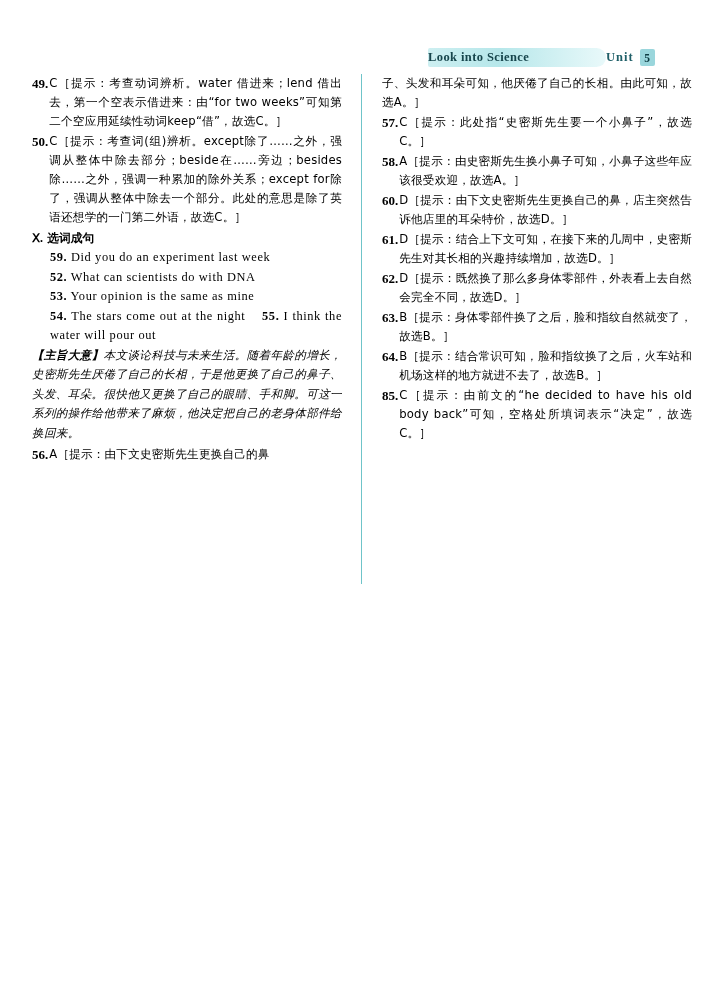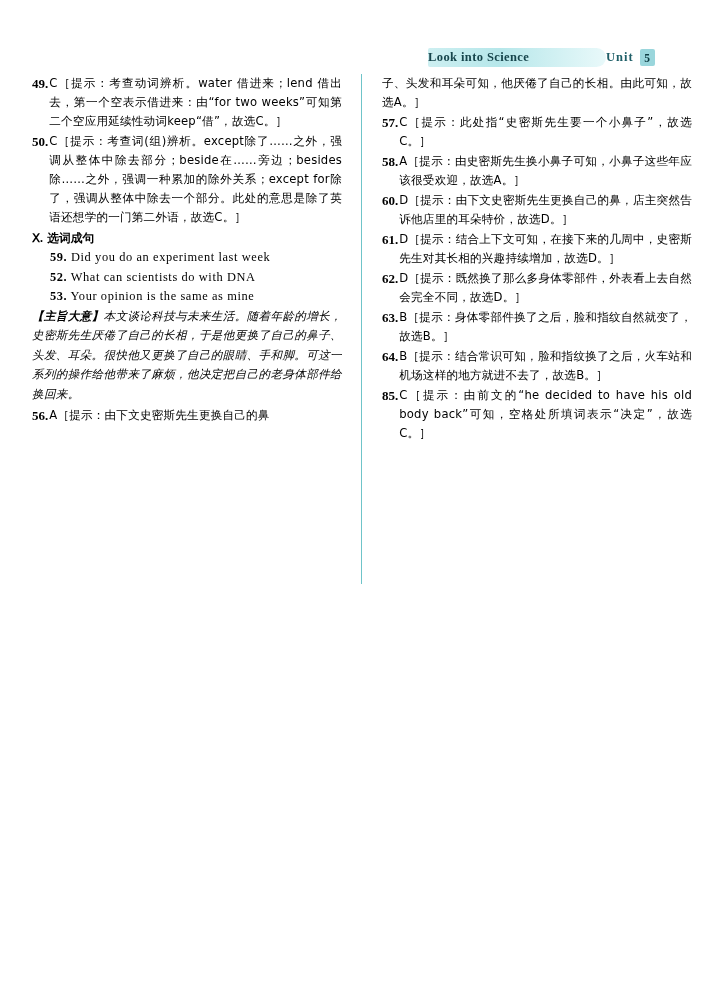--- a/index.html
+++ b/index.html
@@ -201,20 +201,27 @@
       <span>Did you do an experiment last week</span>
     </div>
     <div class="en-line">
       <span class="n">52.</span>
       <span>What can scientists do with DNA</span>
     </div>
     <div class="en-line">
       <span class="n">53.</span>
       <span>Your opinion is the same as mine</span>
     </div>
+    <div class="en-line">
+      <span class="n">54.</span>
+      <span>The stars come out at the night</span>
+      &nbsp;&nbsp;
+      <span class="n">55.</span>
+      <span>I think the water will pour out</span>
+    </div>
 
 
     <div class="italic-block">
       <b>【主旨大意】</b><span>本文谈论科技与未来生活。随着年龄的增长，史密斯先生厌倦了自己的长相，于是他更换了自己的鼻子、头发、耳朵。很快他又更换了自己的眼睛、手和脚。可这一系列的操作给他带来了麻烦，他决定把自己的老身体部件给换回来。</span>
     </div>
 
     <div class="spacer-2"></div>
 
     <div class="item">
       <span class="num">56.</span>

